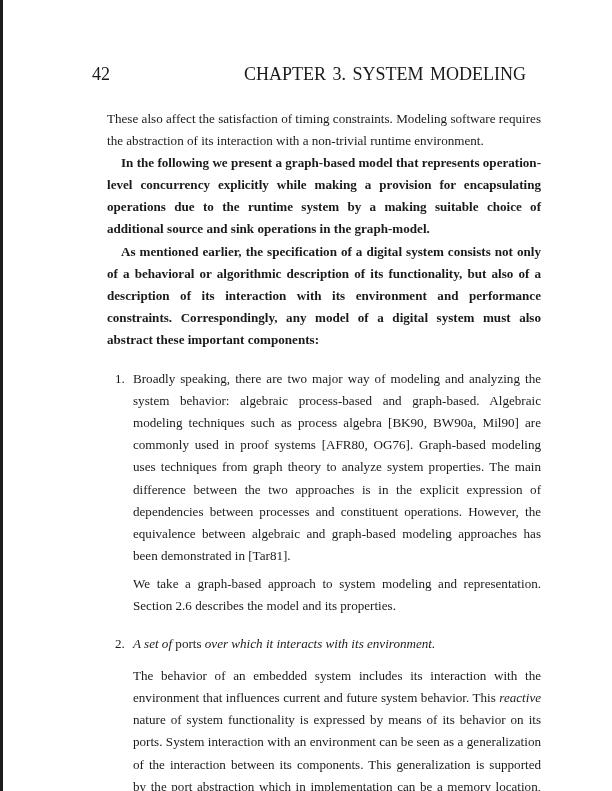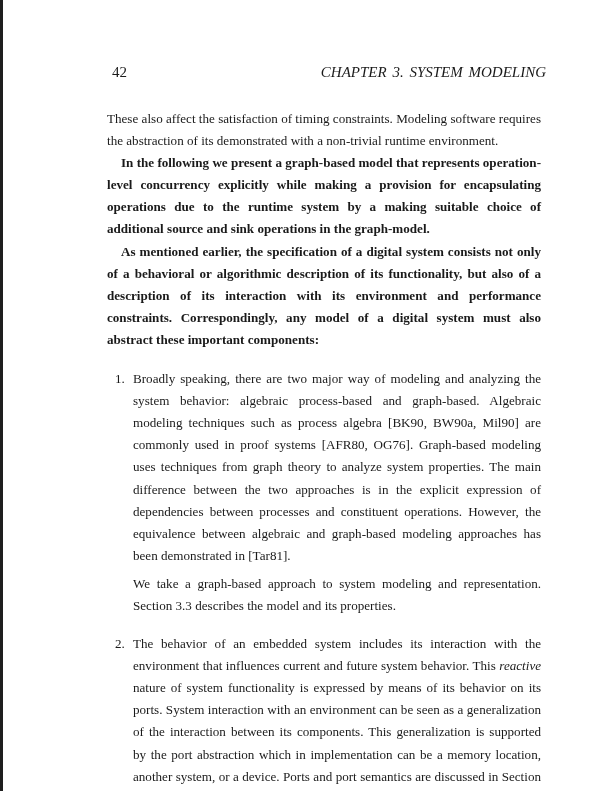--- a/index.html
+++ b/index.html
@@ -19,35 +19,34 @@
     position: absolute;
     left: 0;
     top: 0;
     width: 3px;
     height: 791px;
     background: #1e1e1e;
   }
   .header {
     position: absolute;
     top: 64px;
-    left: 112px;
+    left: 92px;
     width: 434px;
     height: 18px;
-    font-size: 15px;
+    font-size: 18px;
   }
   .page-number {
     position: absolute;
     left: 0;
     top: 0;
   }
   .running-head {
     position: absolute;
     right: 0;
     top: 0;
-    font-style: italic;
     word-spacing: 2px;
     margin-left: 36px;
   }
   .content {
     position: absolute;
     top: 108px;
     left: 107px;
     width: 434px;
     font-size: 13.1px;
     line-height: 22.1px;
@@ -95,28 +94,29 @@
 <body>
 
 <div class="scan-border"></div>
 
 <div class="header">
   <span class="page-number">42</span>
   <span class="running-head">CHAPTER 3.  SYSTEM MODELING</span>
 </div>
 
 <div class="content">
-  <p>These also affect the satisfaction of timing constraints. Modeling software requires the abstraction of its demonstrated with a non-trivial runtime environment.</p>
+  <p>These also affect the satisfaction of timing constraints. Modeling software requires the abstraction of its interaction with a non-trivial runtime environment.</p>
   <p class="indent">In the following we present a graph-based model that represents operation-level concurrency explicitly while making a provision for encapsulating operations due to the runtime system by a making suitable choice of additional source and sink operations in the graph-model.</p>
   <p class="indent">As mentioned earlier, the specification of a digital system consists not only of a behavioral or algorithmic description of its functionality, but also of a description of its interaction with its environment and performance constraints. Correspondingly, any model of a digital system must also abstract these important components:</p>
 
   <ol class="list">
     <li class="list-item">
       <span class="item-num">1.</span>
       <p class="item-para">Broadly speaking, there are two major way of modeling and analyzing the system behavior: algebraic process-based and graph-based. Algebraic modeling techniques such as process algebra [BK90, BW90a, Mil90] are commonly used in proof systems [AFR80, OG76]. Graph-based modeling uses techniques from graph theory to analyze system properties. The main difference between the two approaches is in the explicit expression of dependencies between processes and constituent operations. However, the equivalence between algebraic and graph-based modeling approaches has been demonstrated in [Tar81].</p>
-      <p class="item-para">We take a graph-based approach to system modeling and representation. Section 3.3 describes the model and its properties.</p>
+      <p class="item-para">We take a graph-based approach to system modeling and representation. Section 2.6 describes the model and its properties.</p>
     </li>
     <li class="list-item">
       <span class="item-num">2.</span>
+      <p class="item-title"><span>A set of</span> <span class="upright">ports</span> <span>over which it interacts with its environment.</span></p>
       <p class="item-para"><span>The behavior of an embedded system includes its interaction with the environment that influences current and future system behavior. This</span> <em>reactive</em> <span>nature of system functionality is expressed by means of its behavior on its ports. System interaction with an environment can be seen as a generalization of the interaction between its components. This generalization is supported by the port abstraction which in implementation can be a memory location, another system, or a device. Ports and port semantics are discussed in Section 3.4.1.</span></p>
     </li>
   </ol>
 </div>
 
 </body></html>

